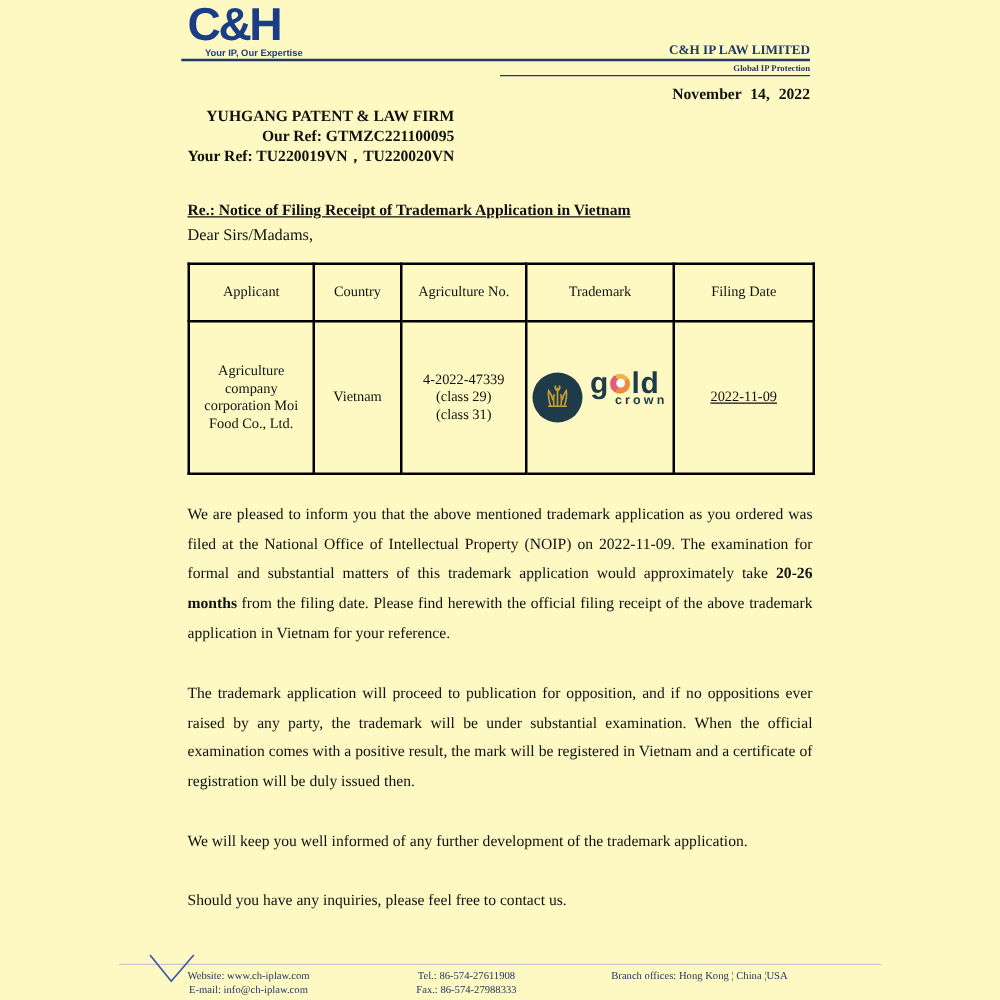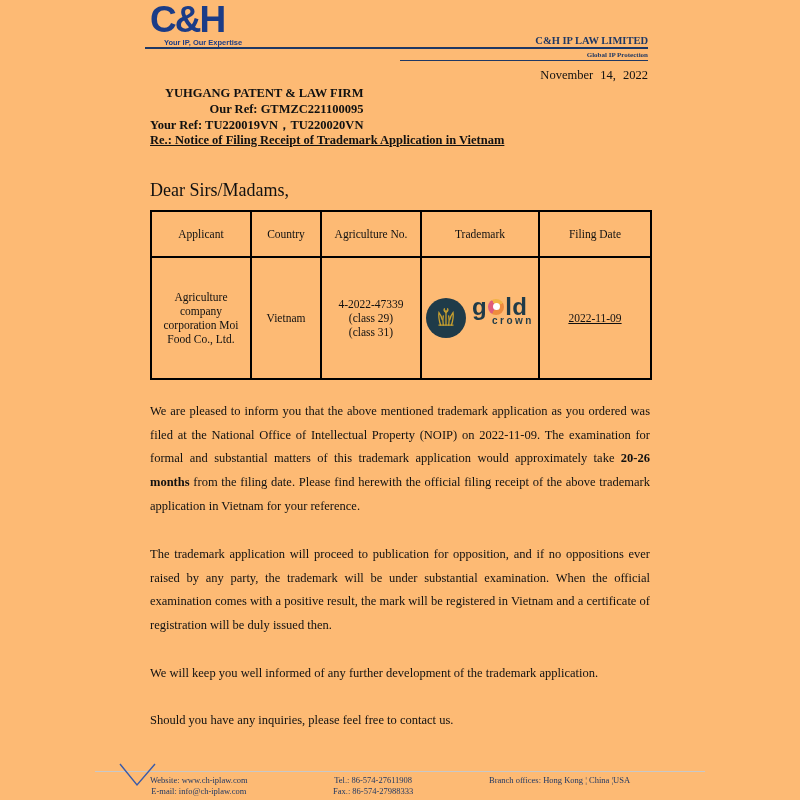--- a/index.html
+++ b/index.html
@@ -1,33 +1,33 @@
 <!DOCTYPE html>
 <html><head>
 <meta charset="utf-8">
 <style>
   html,body{margin:0;padding:0;background:#fff;}
-  .page{position:relative;width:800px;height:800px;background:#fdba74;overflow:hidden;
+  .page{position:relative;width:800px;height:800px;background:#fef9c3;overflow:hidden;
         font-family:"Liberation Serif","DejaVu Serif",serif;color:#111;}
 
   
   .logo-ch{position:absolute;left:150px;top:0px;font-family:"Liberation Sans",sans-serif;
            font-weight:bold;font-size:37px;letter-spacing:-2px;color:#1b3c87;line-height:40px;}
   .logo-tag{position:absolute;left:164px;top:38px;font-family:"Liberation Sans",sans-serif;
             font-weight:bold;font-size:7.5px;color:#1b3c87;}
   .company-name{position:absolute;right:152px;top:35px;font-weight:bold;font-size:10.5px;color:#1f3864;}
   .hdr-rule{position:absolute;left:145px;top:47px;width:503px;height:2px;background:#1f3864;}
   .company-subtitle{position:absolute;right:152px;top:51px;font-weight:bold;font-size:7px;color:#1f3864;}
   .hdr-subrule{position:absolute;left:400px;top:60px;width:248px;height:1px;background:#1f3864;}
 
   
-  .date{position:absolute;right:152px;top:68px;font-weight:normal;font-size:12.5px;word-spacing:4px;}
+  .date{position:absolute;right:152px;top:68px;font-weight:bold;font-size:12.5px;word-spacing:4px;}
   .addr{position:absolute;left:150px;top:85px;font-weight:bold;font-size:12.5px;line-height:16px;text-align:right;}
-  .subject{position:absolute;left:150px;top:133px;font-weight:bold;font-size:12.5px;text-decoration:underline;}
-  .salutation{position:absolute;left:150px;top:180px;font-size:18px;}
+  .subject{position:absolute;left:150px;top:161px;font-weight:bold;font-size:12.5px;text-decoration:underline;}
+  .salutation{position:absolute;left:150px;top:180px;font-size:13px;}
 
   
   table.filing{position:absolute;left:150px;top:210px;width:500px;border-collapse:collapse;table-layout:fixed;}
   table.filing th,table.filing td{border:2px solid #000;text-align:center;vertical-align:middle;
        font-size:11.5px;padding:0 6px;}
   table.filing th{height:44px;font-weight:normal;}
   table.filing td{height:120px;}
   td.applicant{padding:0 9px;line-height:14px;}
   .appno div{line-height:14px;}
   .u{text-decoration:underline;}

